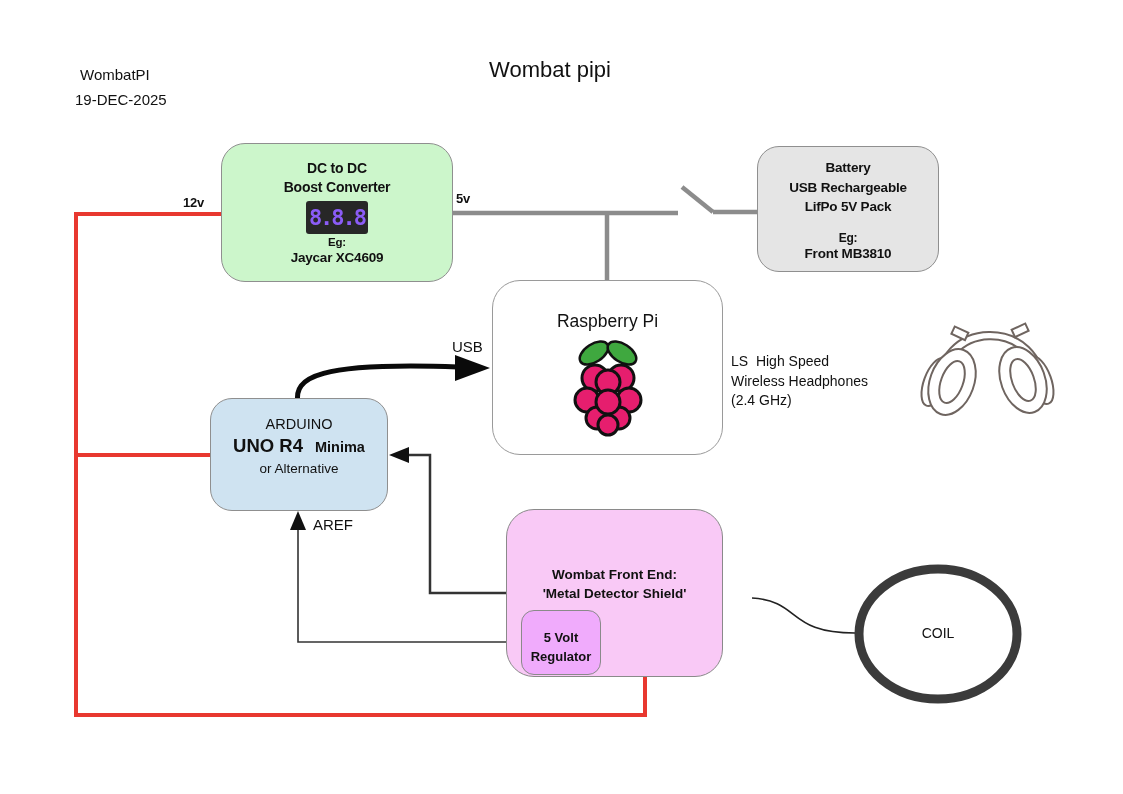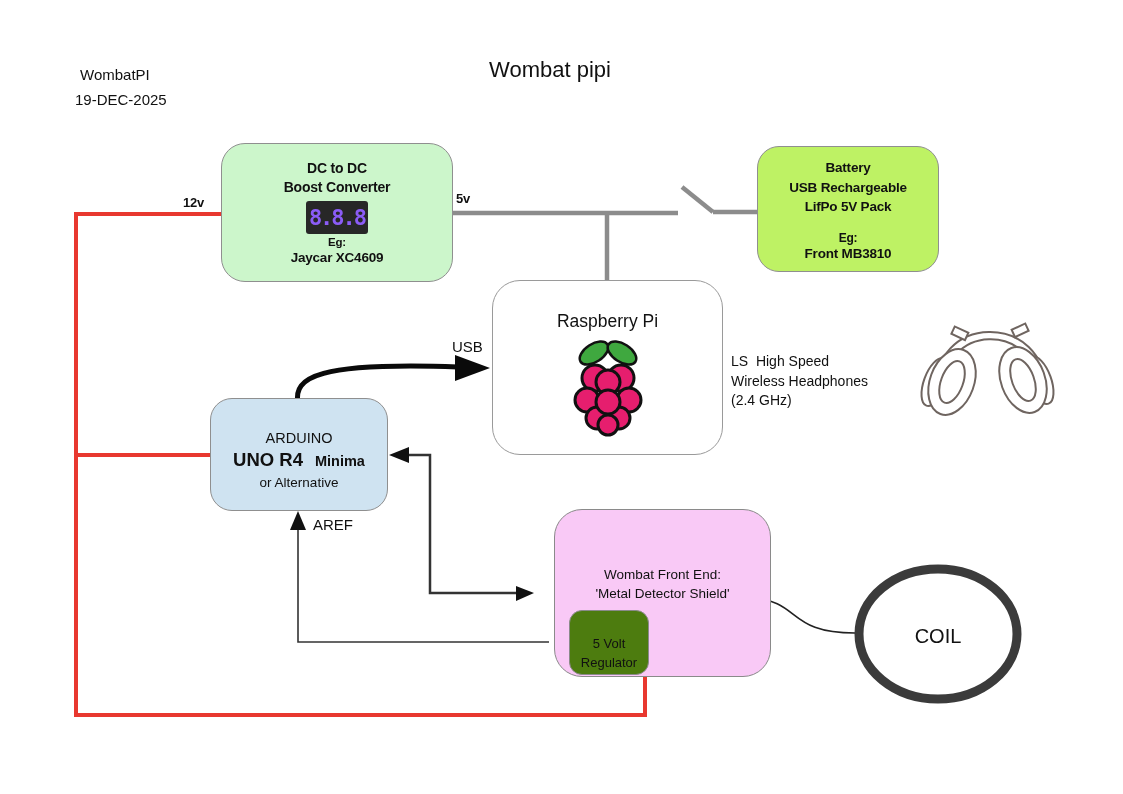--- a/index.html
+++ b/index.html
@@ -17,47 +17,47 @@
   .tech{font-weight:bold;letter-spacing:-0.2px;}
 
   .boost-box{left:221px;top:143px;width:232px;height:139px;border-radius:24px;background:#ccf6cb;padding-top:15px;}
   .boost-box .t{font-size:14px;line-height:19px;}
   .seg-display{width:62px;height:33px;margin:4px auto 2px;background:#272727;border-radius:3px;
     color:#8b5cf6;font-family:"DejaVu Sans Mono",monospace;font-weight:bold;font-size:22px;
     line-height:33px;letter-spacing:-2px;text-align:center;overflow:hidden;}
   .boost-box .eg{font-size:11.5px;line-height:13px;}
   .boost-box .model{font-size:13.5px;line-height:17px;}
 
-  .battery-box{left:757px;top:146px;width:182px;height:126px;border-radius:22px;background:#bef264;padding-top:11px;}
+  .battery-box{left:757px;top:146px;width:182px;height:126px;border-radius:22px;background:#e5e5e5;padding-top:11px;}
   .battery-box .t{font-size:13.5px;line-height:19.5px;}
   .battery-box .eg{font-size:12px;line-height:14px;margin-top:14px;}
   .battery-box .model{font-size:13.5px;line-height:17px;}
 
   .rpi-box{left:492px;top:280px;width:231px;height:175px;border-radius:28px;background:#ffffff;border-color:#9a9a9a;}
   .rpi-title{margin-top:30px;font-size:17.5px;}
 
-  .arduino-box{left:210px;top:398px;width:178px;height:113px;border-radius:22px;background:#cfe3f1;padding-top:29px;}
+  .arduino-box{left:210px;top:398px;width:178px;height:113px;border-radius:22px;background:#cfe3f1;padding-top:15px;}
   .arduino-box .l1{font-size:14.5px;line-height:20px;}
   .arduino-box .l2{font-size:14.5px;line-height:23px;font-weight:bold;}
   .arduino-box .l2 .model{font-size:18.5px;}
   .arduino-box .l2 .gap{display:inline-block;width:12px;}
   .arduino-box .l3{font-size:13.5px;line-height:19px;}
 
-  .frontend-box{left:554px;top:509px;width:217px;height:168px;border-radius:28px;background:#f9c9f6;border-color:#8a8a8a;}
+  .frontend-box{left:506px;top:509px;width:217px;height:168px;border-radius:28px;background:#f9c9f6;border-color:#8a8a8a;font-weight:bold;}
   .frontend-box .t{font-size:13.5px;line-height:19px;}
   .frontend-text{margin-top:55px;}
   .regulator-box{position:absolute;left:14px;top:100px;width:80px;height:65px;border-radius:13px;
-    border:1px solid #8a8a8a;background:#4d7c0f;box-sizing:border-box;padding-top:23px;font-size:13px;line-height:19px;}
+    border:1px solid #8a8a8a;background:#f0abfc;box-sizing:border-box;padding-top:17px;font-size:13px;line-height:19px;}
 
   .lbl-12v{left:183px;top:195px;font-size:13px;}
   .lbl-5v{left:456px;top:191px;font-size:13px;}
   .lbl-usb{left:452px;top:338px;font-size:15px;}
   .lbl-aref{left:313px;top:516px;font-size:15px;}
   .hp-text{left:731px;top:352px;font-size:14px;line-height:19.5px;}
-  .coil-label{left:898px;top:625px;width:80px;text-align:center;font-size:20px;}
+  .coil-label{left:898px;top:625px;width:80px;text-align:center;font-size:14px;}
 </style>
 </head>
 <body>
 
 <div id="canvas">
 
   <svg class="abs" width="1123" height="794" viewBox="0 0 1123 794" style="left:0;top:0">
 
     <path d="M221,214 L76,214 L76,715 L645,715 L645,676" fill="none" stroke="#e8382f" stroke-width="4"></path>
     <path d="M76,455 L210,455" fill="none" stroke="#e8382f" stroke-width="4"></path>

